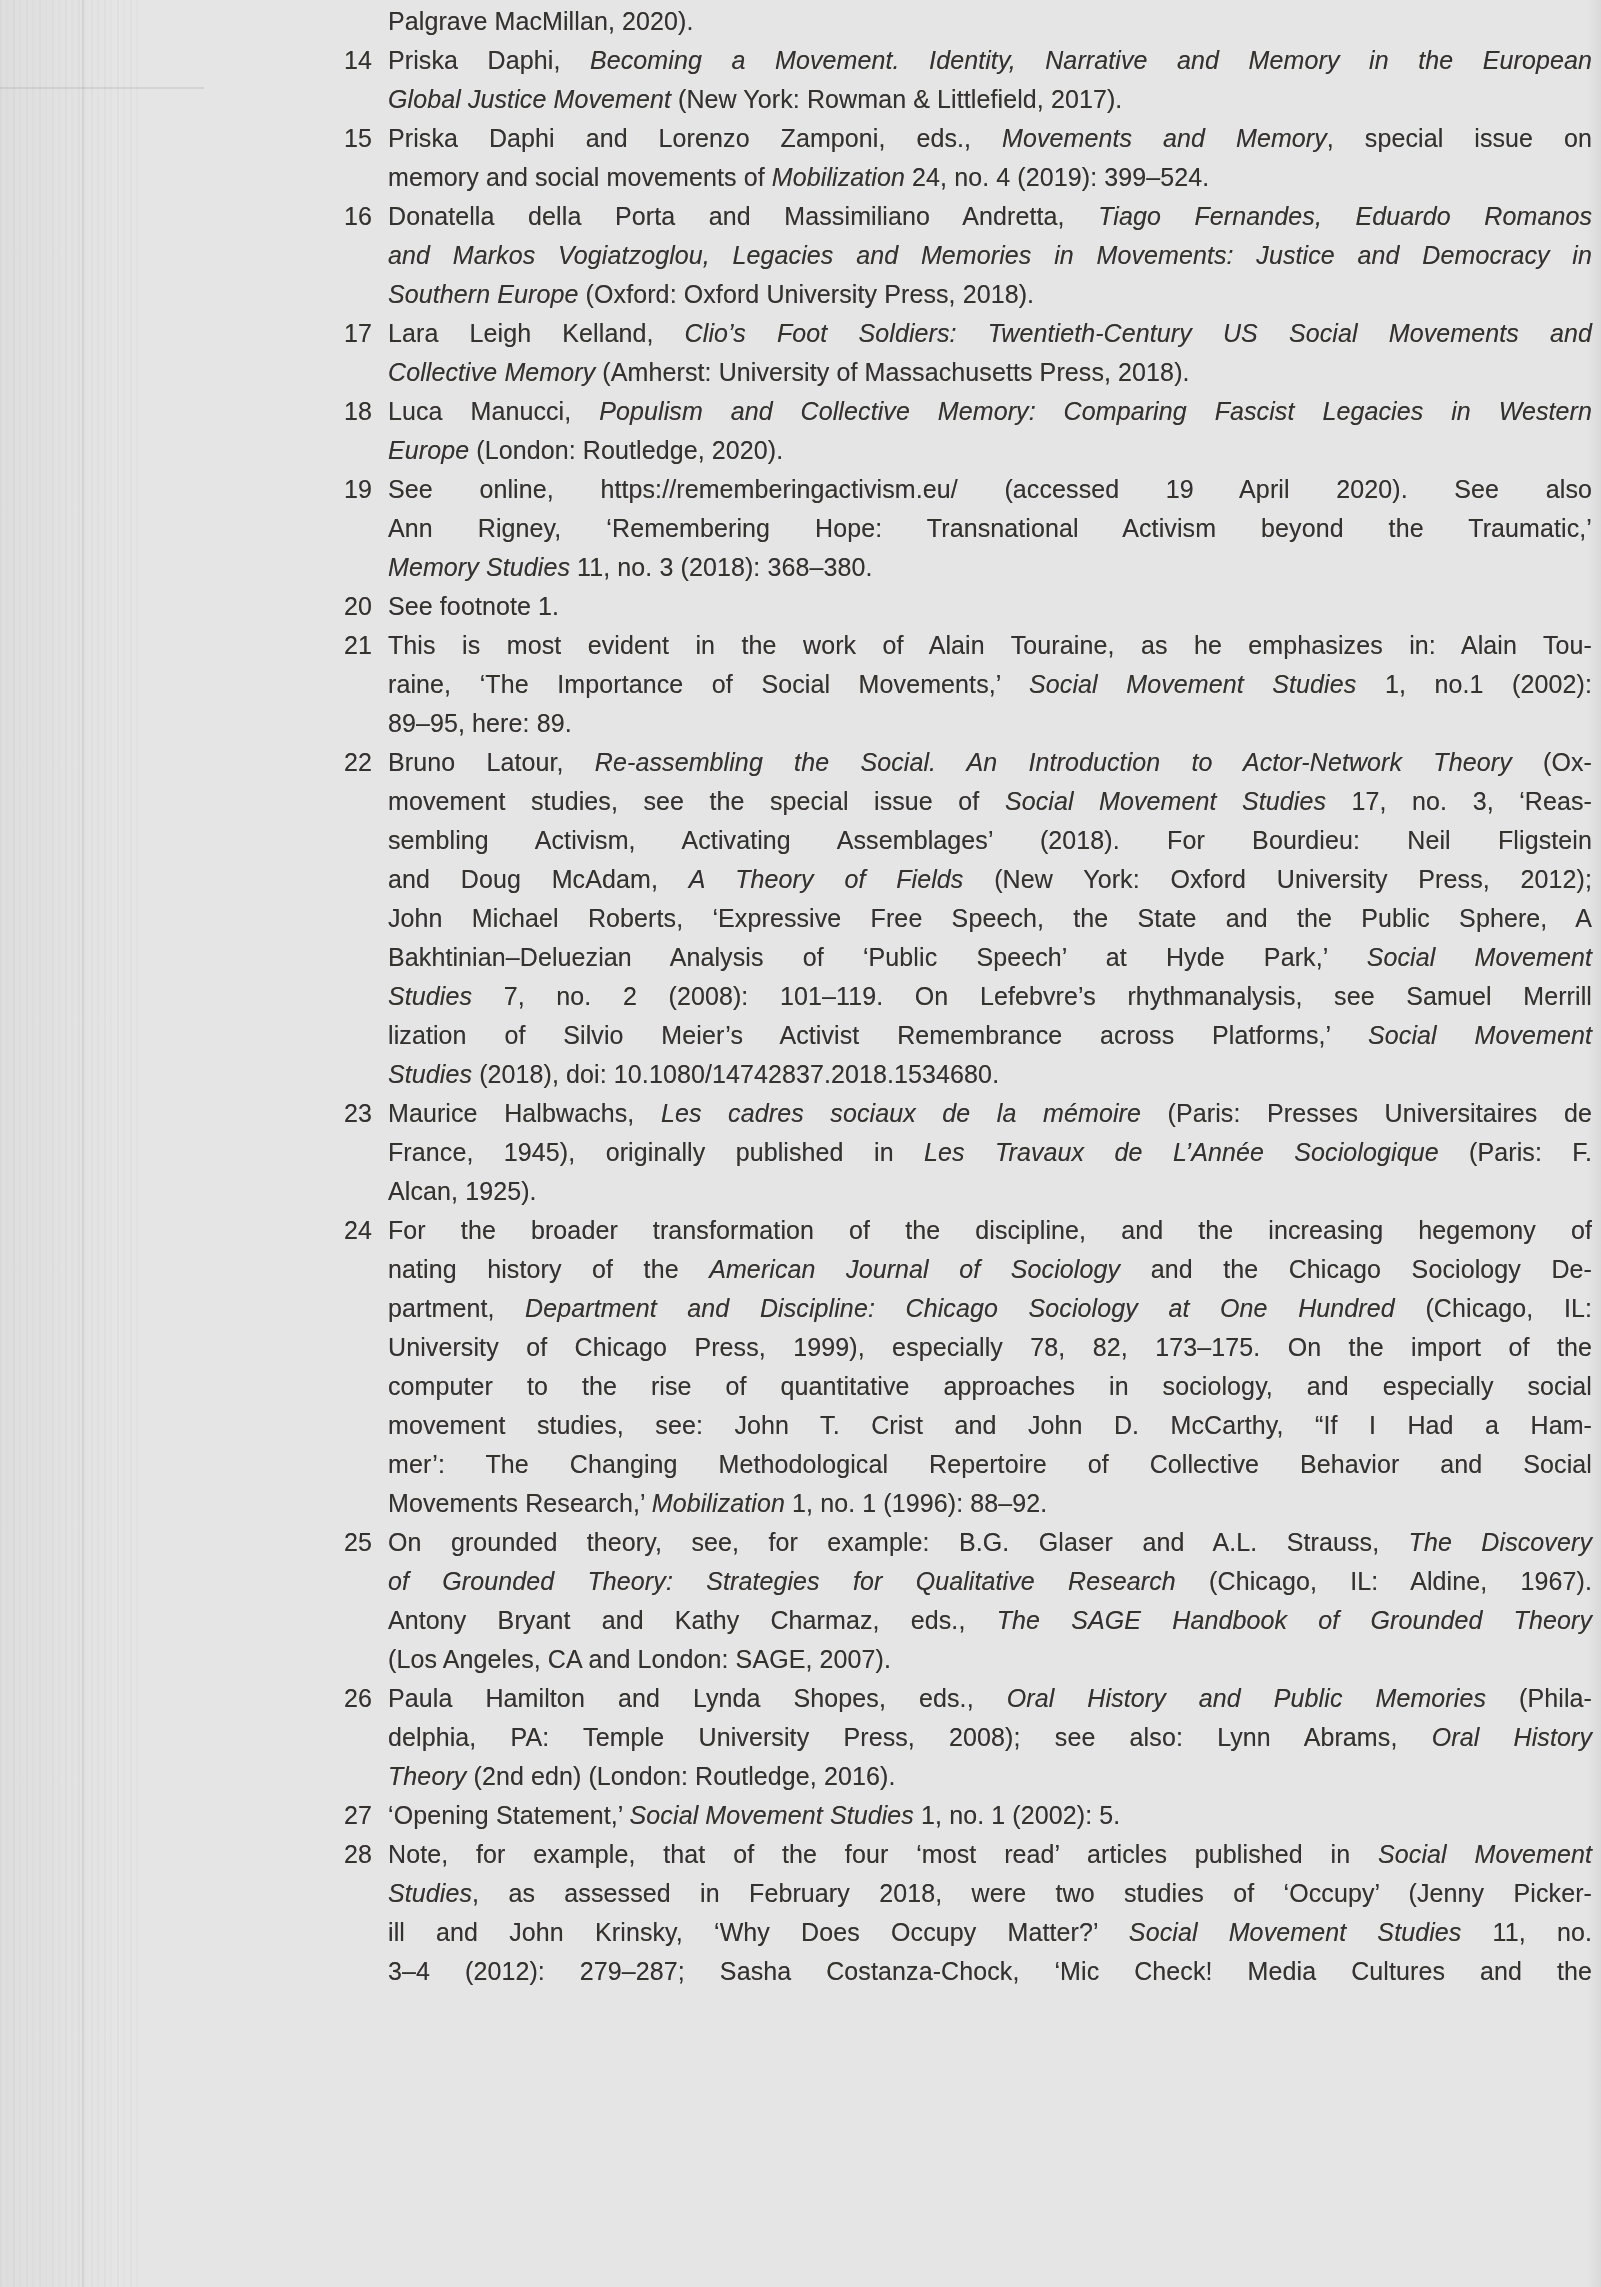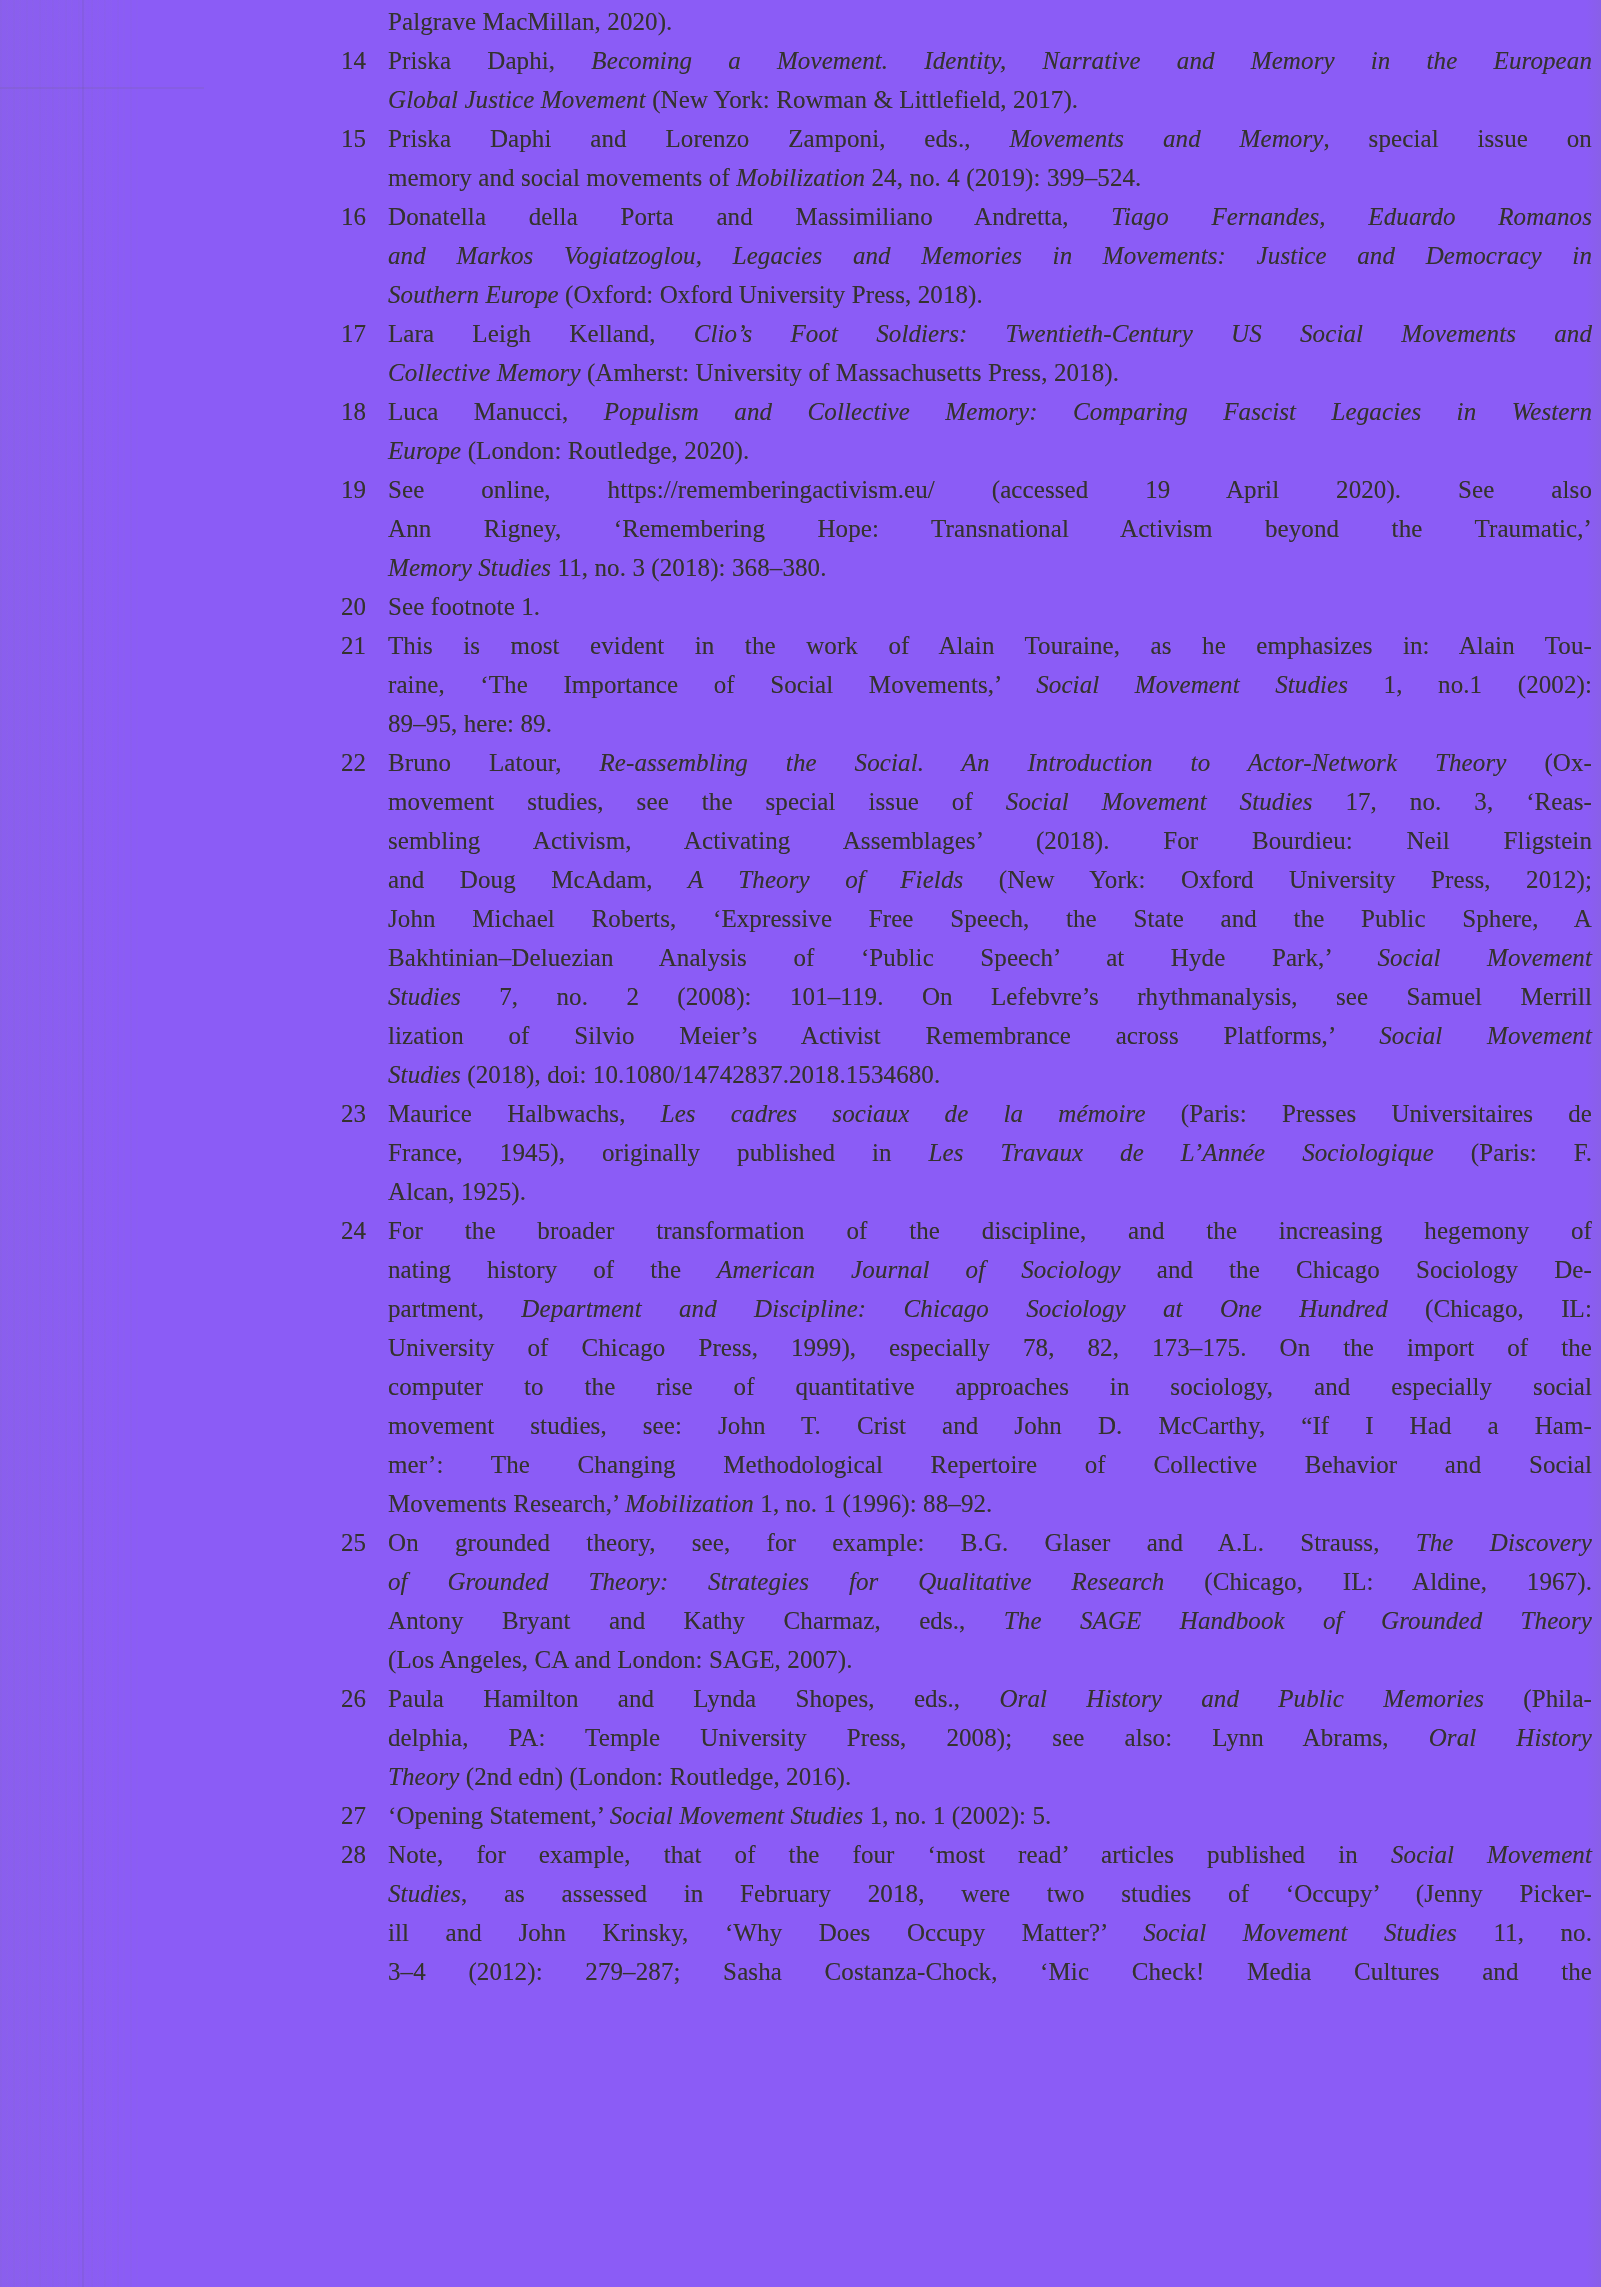--- a/index.html
+++ b/index.html
@@ -8,22 +8,22 @@
     width: 1601px;
     height: 2287px;
     background: #fdfdfc;
     overflow: hidden;
   }
   .page {
     position: absolute;
     left: 0; top: 0;
     width: 1601px;
     height: 2287px;
-    background: #8b5cf6;
-    font-family: Liberation Serif, serif;
+    background: #e5e5e5;
+    font-family: Liberation Sans, sans-serif;
     color: #34322f;
   }
   
   .scan-left-band {
     position: absolute; left: 0; top: 0; width: 141px; height: 100%;
     background:
       repeating-linear-gradient(90deg,
         rgba(120,120,120,0.05) 0px, rgba(120,120,120,0.05) 1.9px,
         rgba(255,255,255,0) 1.9px, rgba(255,255,255,0) 5.6px,
         rgba(140,140,140,0.035) 5.6px, rgba(140,140,140,0.035) 8.4px,
@@ -63,21 +63,21 @@
     text-align: left;
   }
   .note {
     position: relative;
     padding-left: 53px;
   }
   .note .num {
     position: absolute;
     left: 0; top: 0;
     width: 37px;
-    text-align: center;
+    text-align: right;
   }
   .line {
     text-align: justify;
     text-align-last: justify;
   }
   .line.end {
     text-align-last: left;
   }
   .i { font-style: italic; margin-top: 44px; }
 </style>

